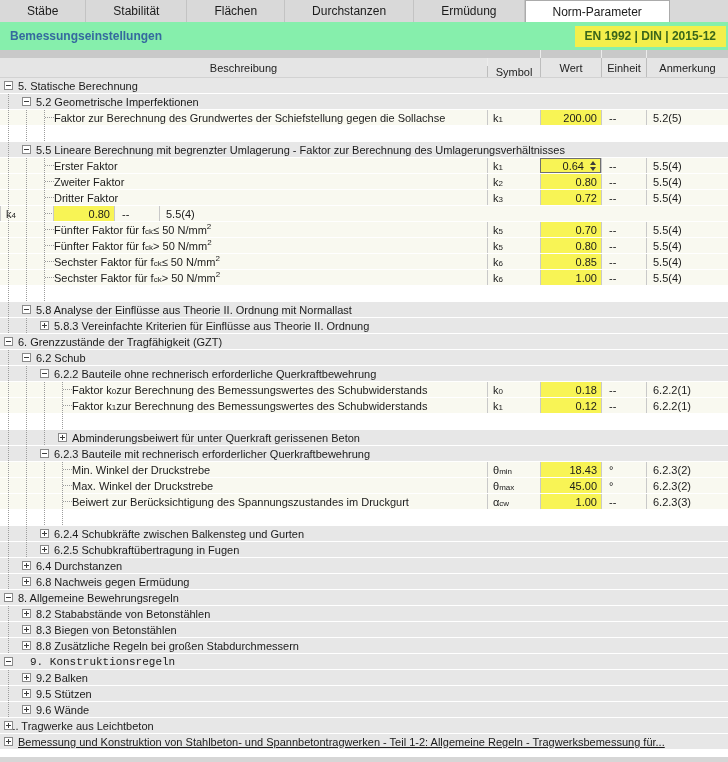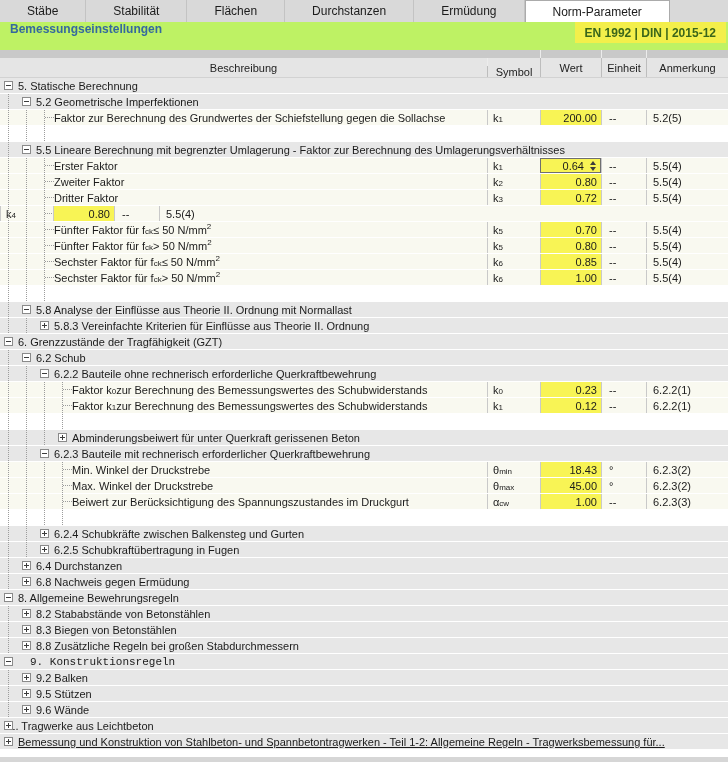--- a/index.html
+++ b/index.html
@@ -32,22 +32,23 @@
     background: #ffffff;
     border-left: 1px solid #ababab;
     border-right: 1px solid #ababab;
     border-top: 1px solid #ababab;
   }
   .tabbar .filler { flex: 1; }
 
   
   .titlebar {
     height: 28px;
-    background: #bef264;
+    background: #86efac;
     display: flex;
+    align-items: center;
     justify-content: space-between;
     padding-left: 10px;
   }
   .page-title {
     color: var(--title-blue, #35699e);
     font-size: 12px;
     font-weight: bold;
   }
   .norm-badge {
     height: 21px;
@@ -334,21 +335,21 @@
       <div class="exp minus" style="left: 40px;"></div>
     </div>
     <div class="row leaf">
       <div class="guide" style="left: 8px;"></div>
       <div class="guide" style="left: 26px;"></div>
       <div class="guide" style="left: 44px;"></div>
       <div class="guide" style="left: 62px;"></div>
       <div class="cell desc" style="padding-left: 72px;">Faktor k<sub>0</sub> zur Berechnung des Bemessungswertes des Schubwiderstands</div>
       <div class="stub" style="left: 63px;"></div>
       <div class="cell sym">k<sub>0</sub></div>
-      <div class="cell wert">0.23</div>
+      <div class="cell wert">0.18</div>
       <div class="cell einheit">--</div>
       <div class="cell note">6.2.2(1)</div>
     </div>
     <div class="row leaf">
       <div class="guide" style="left: 8px;"></div>
       <div class="guide" style="left: 26px;"></div>
       <div class="guide" style="left: 44px;"></div>
       <div class="guide" style="left: 62px;"></div>
       <div class="cell desc" style="padding-left: 72px;">Faktor k<sub>1</sub> zur Berechnung des Bemessungswertes des Schubwiderstands</div>
       <div class="stub" style="left: 63px;"></div>

